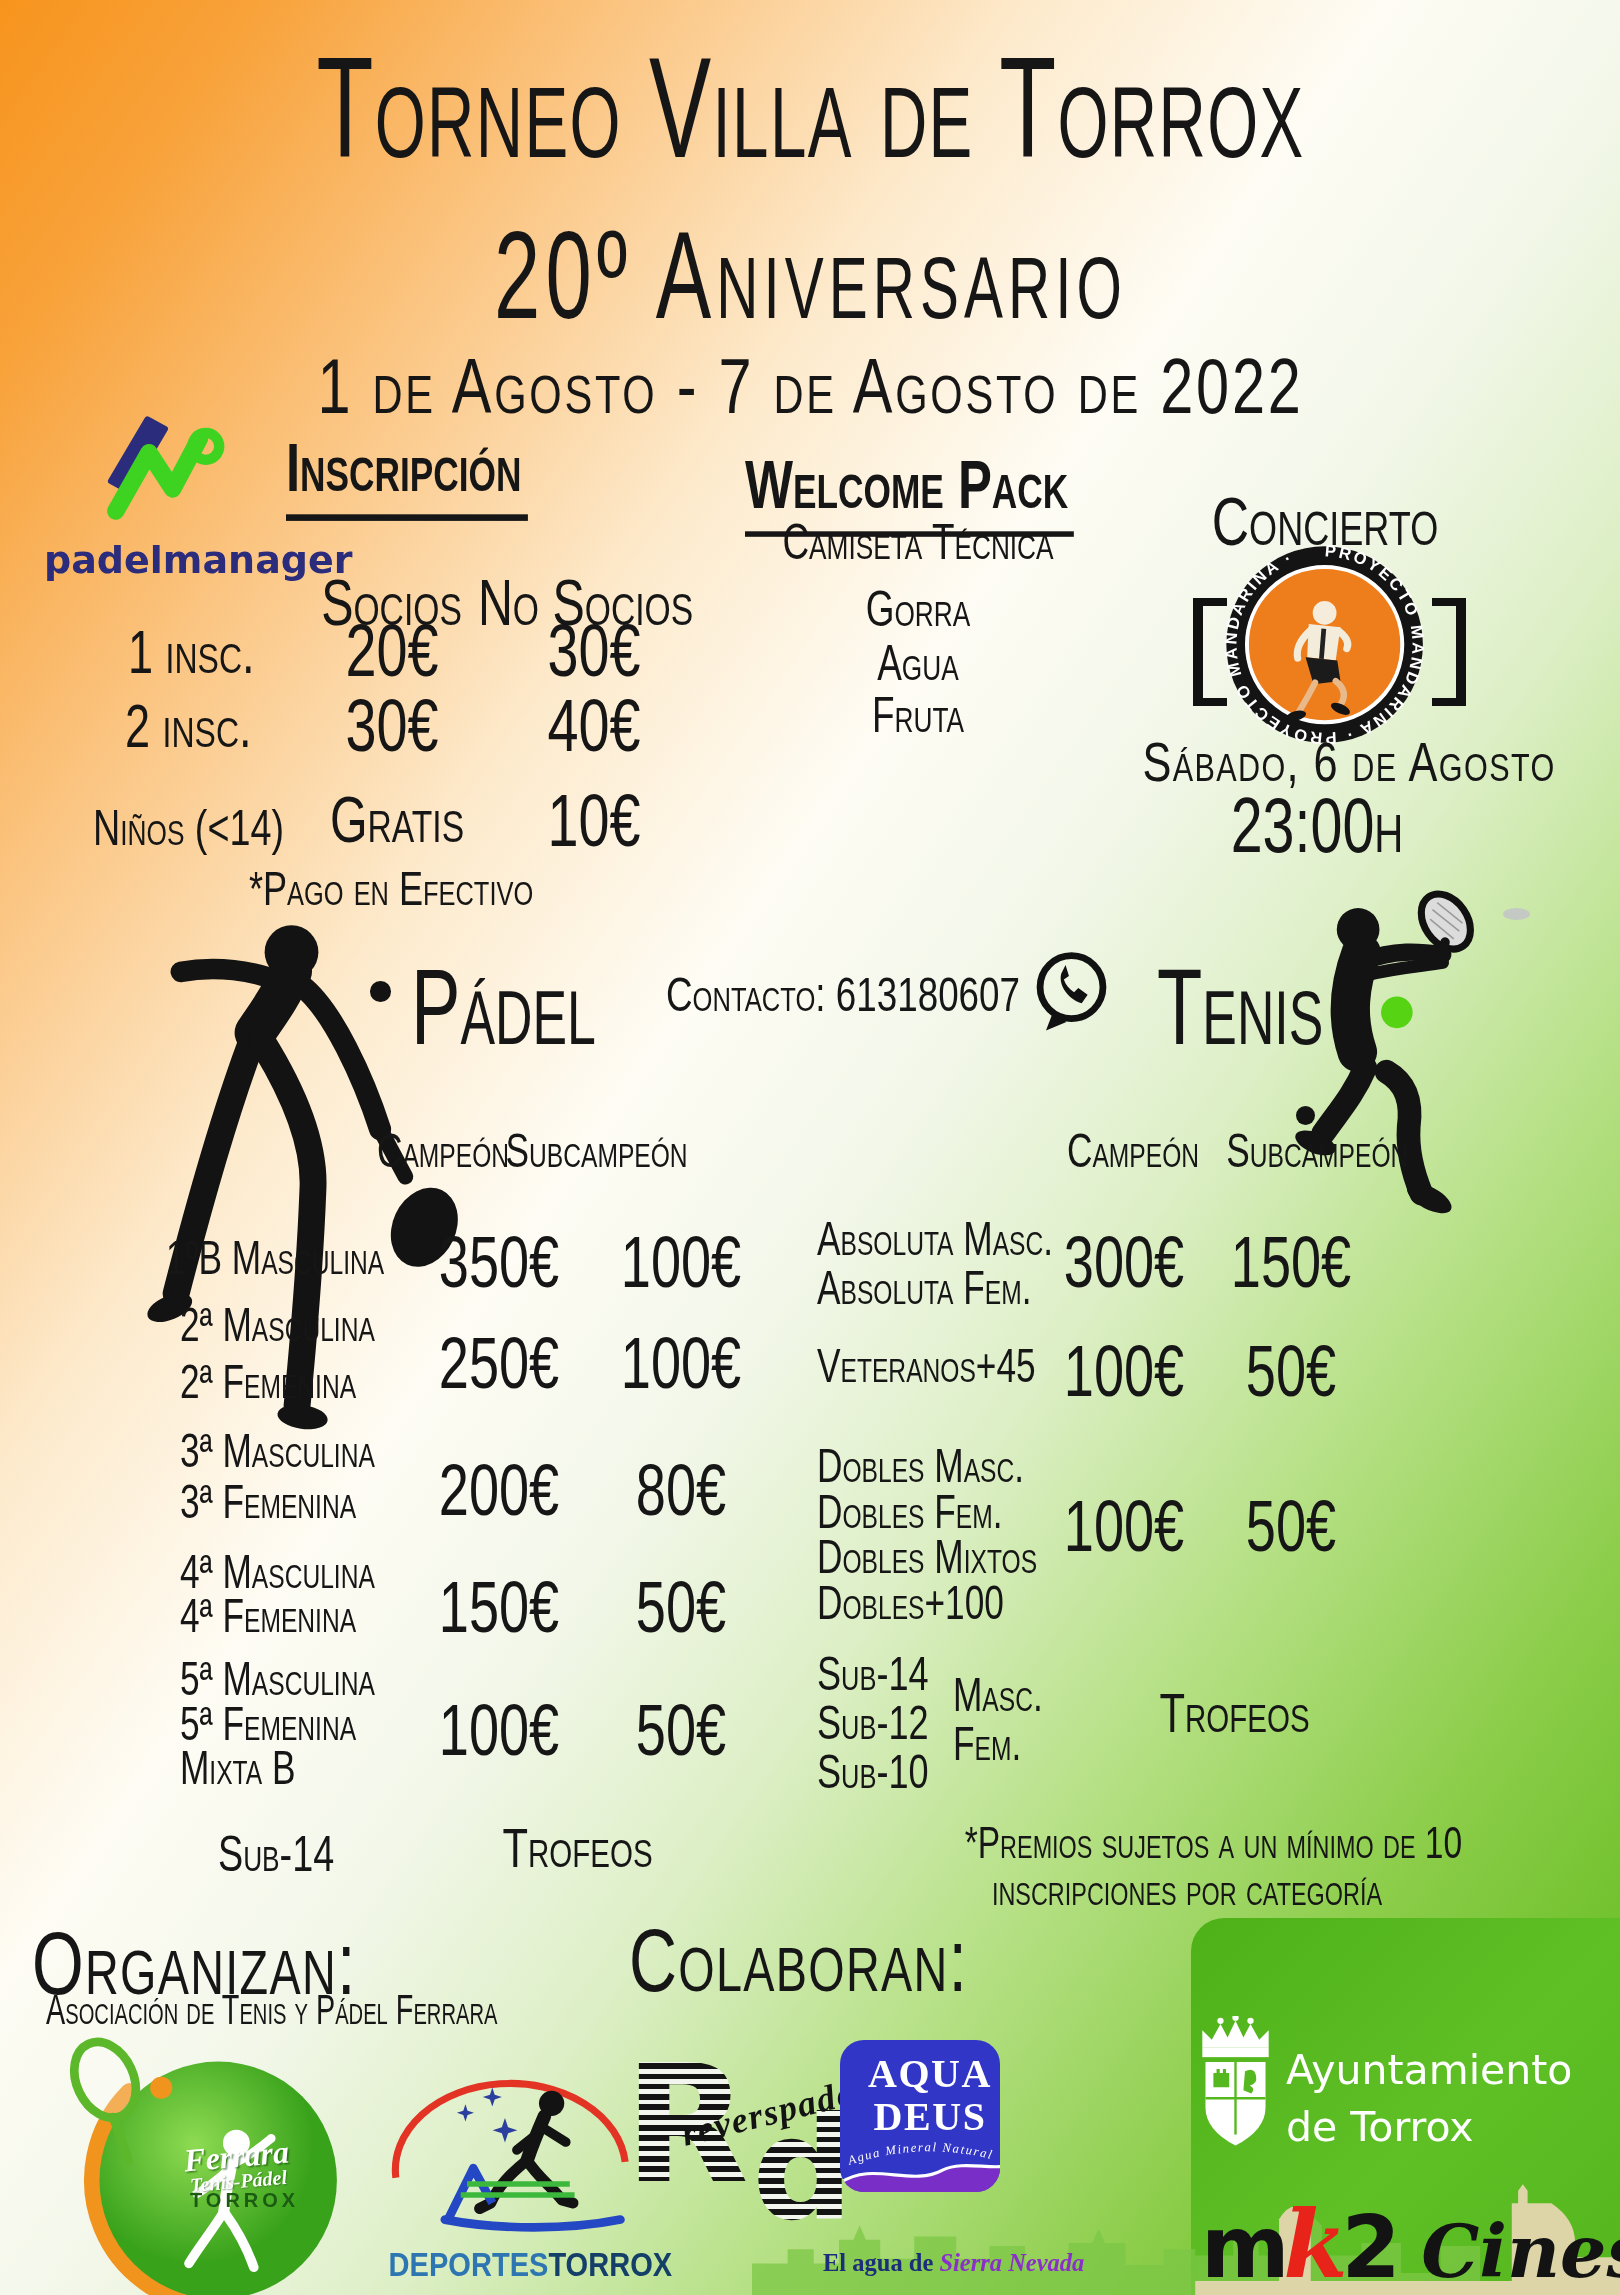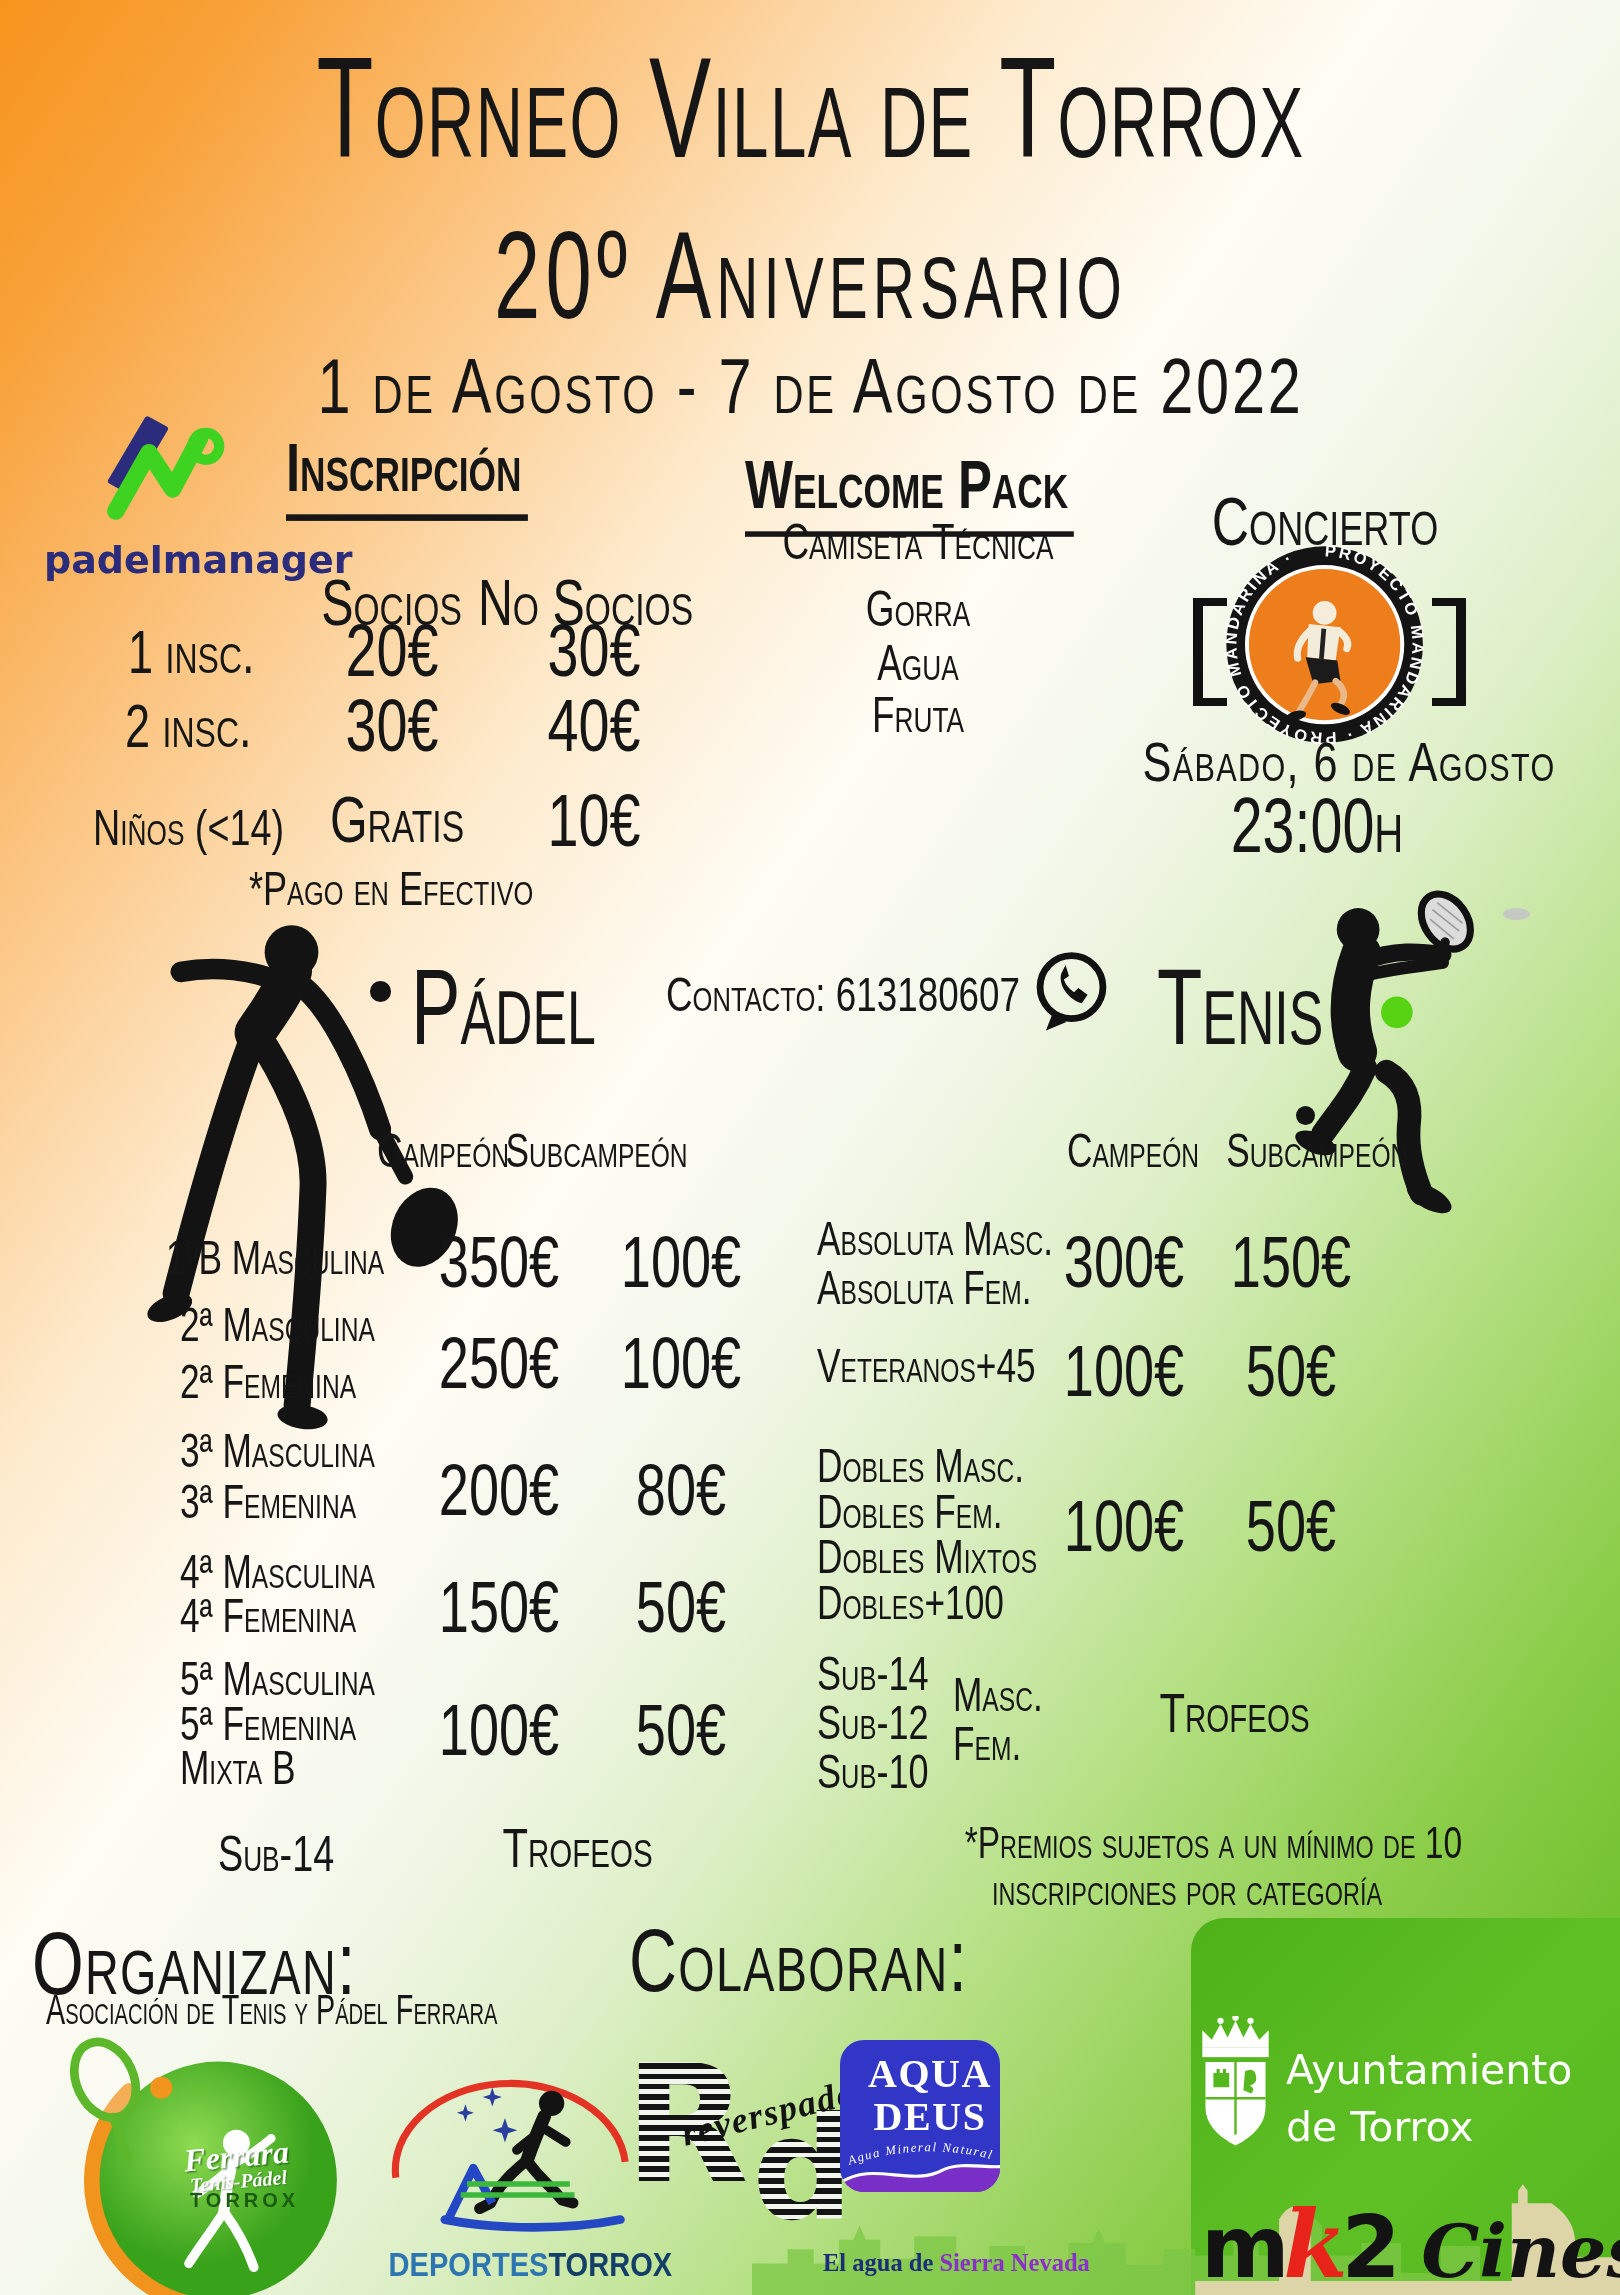--- a/index.html
+++ b/index.html
@@ -288,21 +288,21 @@
       <text font-family="Liberation Serif,serif" font-size="16" font-style="italic" fill="#fff" letter-spacing="2">
         <textPath href="#arcT">Agua Mineral Natural</textPath>
       </text>
     </svg>
     <svg class="ab" style="left:0;top:116px;" width="180" height="36" viewBox="0 0 228 46">
       <path d="M0,34 C40,6 90,40 130,18 C160,4 200,22 228,8 L228,46 L0,46 Z" fill="#7a2ec8"></path>
       <path d="M0,34 C40,6 90,40 130,18 C160,4 200,22 228,8" fill="none" stroke="#fff" stroke-width="4"></path>
     </svg>
   </div>
   <div class="ab serif c" style="left:823px;top:2249px;width:214px;font-size:24.5px;font-weight:bold;white-space:nowrap;">
-    <span style="color:#1c2d7a;">El agua de </span><span style="color:#8a2fc9;">Sierra Nevada</span>
+    <span style="color:#1c2d7a;">El agua de </span><span style="color:#8a2fc9;font-style:italic;">Sierra Nevada</span>
   </div>
 
   <svg class="ab" style="left:1196px;top:2016px;" width="79" height="136" viewBox="0 0 100 172">
     <path d="M8,40 L8,18 L20,30 L31,10 L40,27 L50,6 L60,27 L69,10 L80,30 L92,18 L92,40 Z" fill="#fff"></path>
     <circle cx="31" cy="6" r="4" fill="#fff"></circle>
       <circle cx="50" cy="2" r="4" fill="#fff"></circle>
       <circle cx="69" cy="6" r="4" fill="#fff"></circle>
     <rect x="8" y="40" width="84" height="12" fill="#fff"></rect>
     <path d="M12,58 h76 v58 q0,28 -38,48 q-38,-20 -38,-48 Z" fill="#fff"></path>
     <g stroke="#56b81f" stroke-width="3" fill="none">

